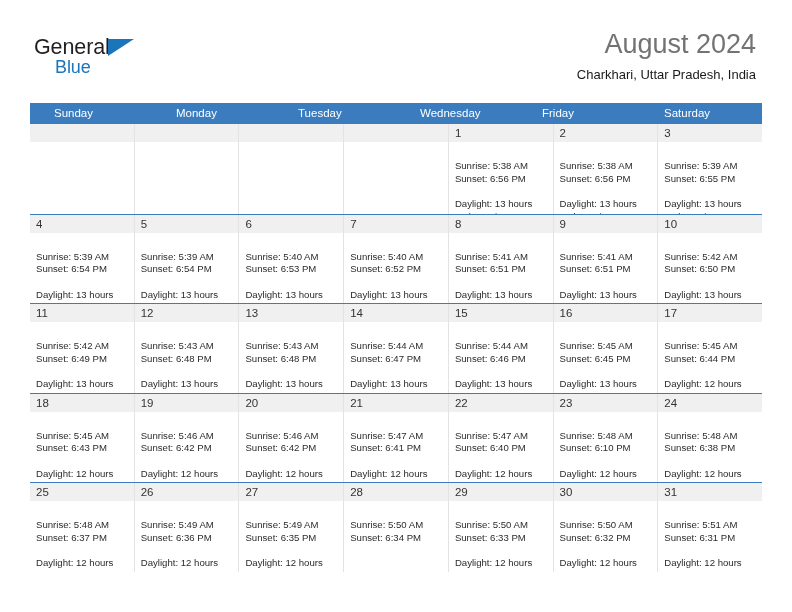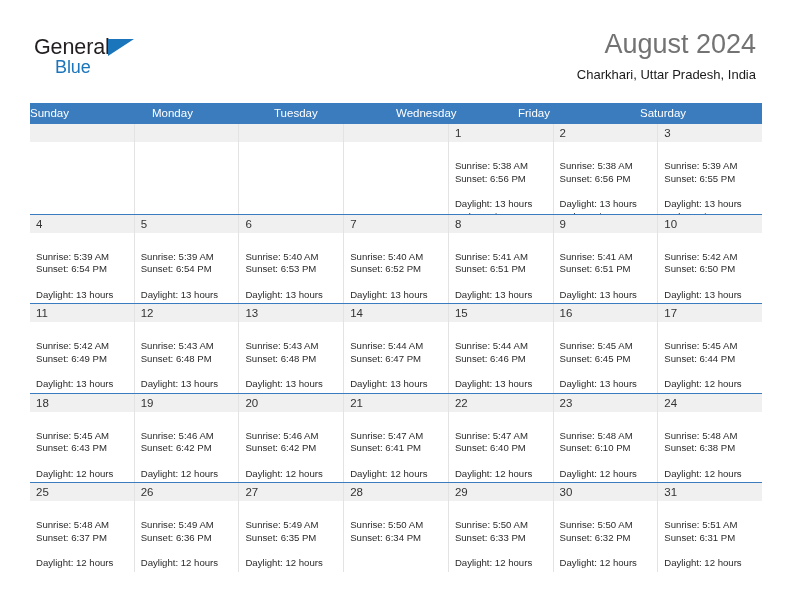--- a/index.html
+++ b/index.html
@@ -95,21 +95,21 @@
   }
   .weekdays {
     display: flex;
     width: 100%;
     background: #3a7cbe;
     height: 21px;
   }
   .weekday {
     flex: 1 1 0;
     box-sizing: border-box;
-    padding-left: 0;
+    padding-left: 24px;
     color: #ffffff;
     font-size: 11.5px;
     line-height: 21px;
     white-space: nowrap;
     overflow: hidden;
   }
   .week-row {
     display: flex;
     width: 100%;
     border-top: 1.4px solid #3a7cbe;

